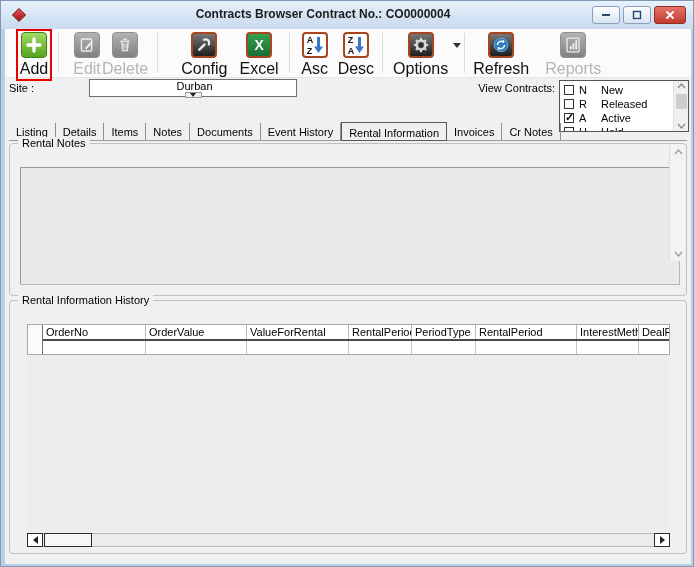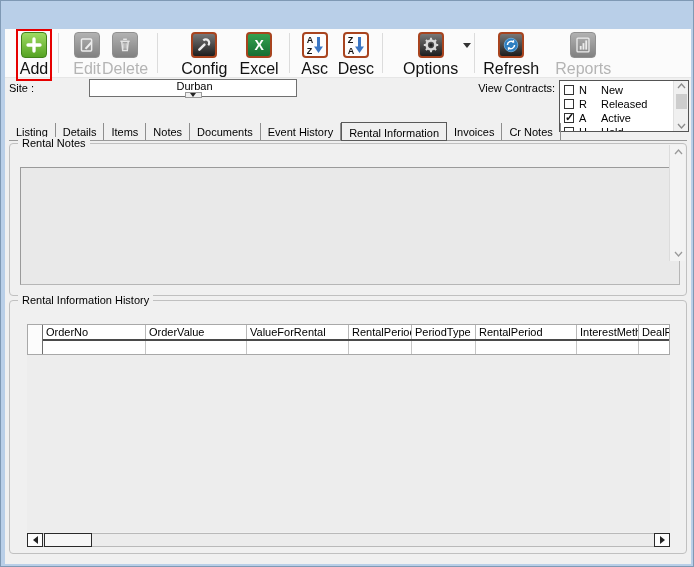--- a/index.html
+++ b/index.html
@@ -169,20 +169,41 @@
     background:#f6f6f6; border:1px solid #2a2a2a;
   }
   .tri-l { width:0; height:0; border-top:4px solid transparent; border-bottom:4px solid transparent; border-right:5px solid #222; }
   .tri-r { width:0; height:0; border-top:4px solid transparent; border-bottom:4px solid transparent; border-left:5px solid #222; }
 </style>
 </head>
 <body>
 
 <div class="window">
 
+  <div class="titlebar">
+    <div class="app-icon"></div>
+    <div class="title">Contracts Browser Contract No.: CO0000004</div>
+    <div class="winbtns">
+      <div class="wbtn">
+        <svg width="10" height="10" viewBox="0 0 10 10">
+            <rect x="1" y="4" width="8" height="2" fill="#27486d"></rect>
+          </svg>
+      </div>
+      <div class="wbtn">
+        <svg width="10" height="10" viewBox="0 0 10 10">
+            <rect x="1.5" y="1.5" width="7" height="7" fill="none" stroke="#27486d" stroke-width="1.4"></rect>
+          </svg>
+      </div>
+      <div class="wbtn close">
+        <svg width="10" height="10" viewBox="0 0 10 10">
+            <path d="M1.5 1.5l7 7M8.5 1.5l-7 7" stroke="#fff" stroke-width="1.8"></path>
+          </svg>
+      </div>
+    </div>
+  </div>
 
   <div class="content">
 
     <div class="toolbar">
 
       <div class="tbtn hl">
         <div class="ticon icon-add">
           <svg width="26" height="26" viewBox="0 0 26 26">
               <path d="M13 6.5v13M6.5 13h13" stroke="#fff" stroke-width="3.6" stroke-linecap="round"></path>
             </svg>
@@ -250,21 +271,21 @@
           <svg class="sort-arrow" width="9" height="17" viewBox="0 0 9 17">
             <rect x="3" y="0" width="3" height="10" fill="#3a76c4"></rect>
             <path d="M0 9.5h9L4.5 16z" fill="#3a76c4"></path>
           </svg>
         </div>
         <div class="tlabel">Desc</div>
       </div>
 
       <div class="tsep" style="margin-left:8px"></div>
 
-      <div class="opts-wrap" style="margin-left:14px">
+      <div class="opts-wrap" style="margin-left:4px">
         <div class="tbtn">
           <div class="ticon icon-dark icon-rust">
             <svg width="26" height="26" viewBox="0 0 26 26" fill="none">
               <circle cx="13" cy="13" r="5.2" stroke="#d9d9d9" stroke-width="3"></circle>
               <g stroke="#d9d9d9" stroke-width="2.4">
                 <path d="M13 4.5v3M13 18.5v3M4.5 13h3M18.5 13h3M7 7l2.1 2.1M16.9 16.9L19 19M19 7l-2.1 2.1M9.1 16.9L7 19"></path>
               </g>
               <circle cx="13" cy="13" r="2" fill="#222"></circle>
             </svg>
           </div>

